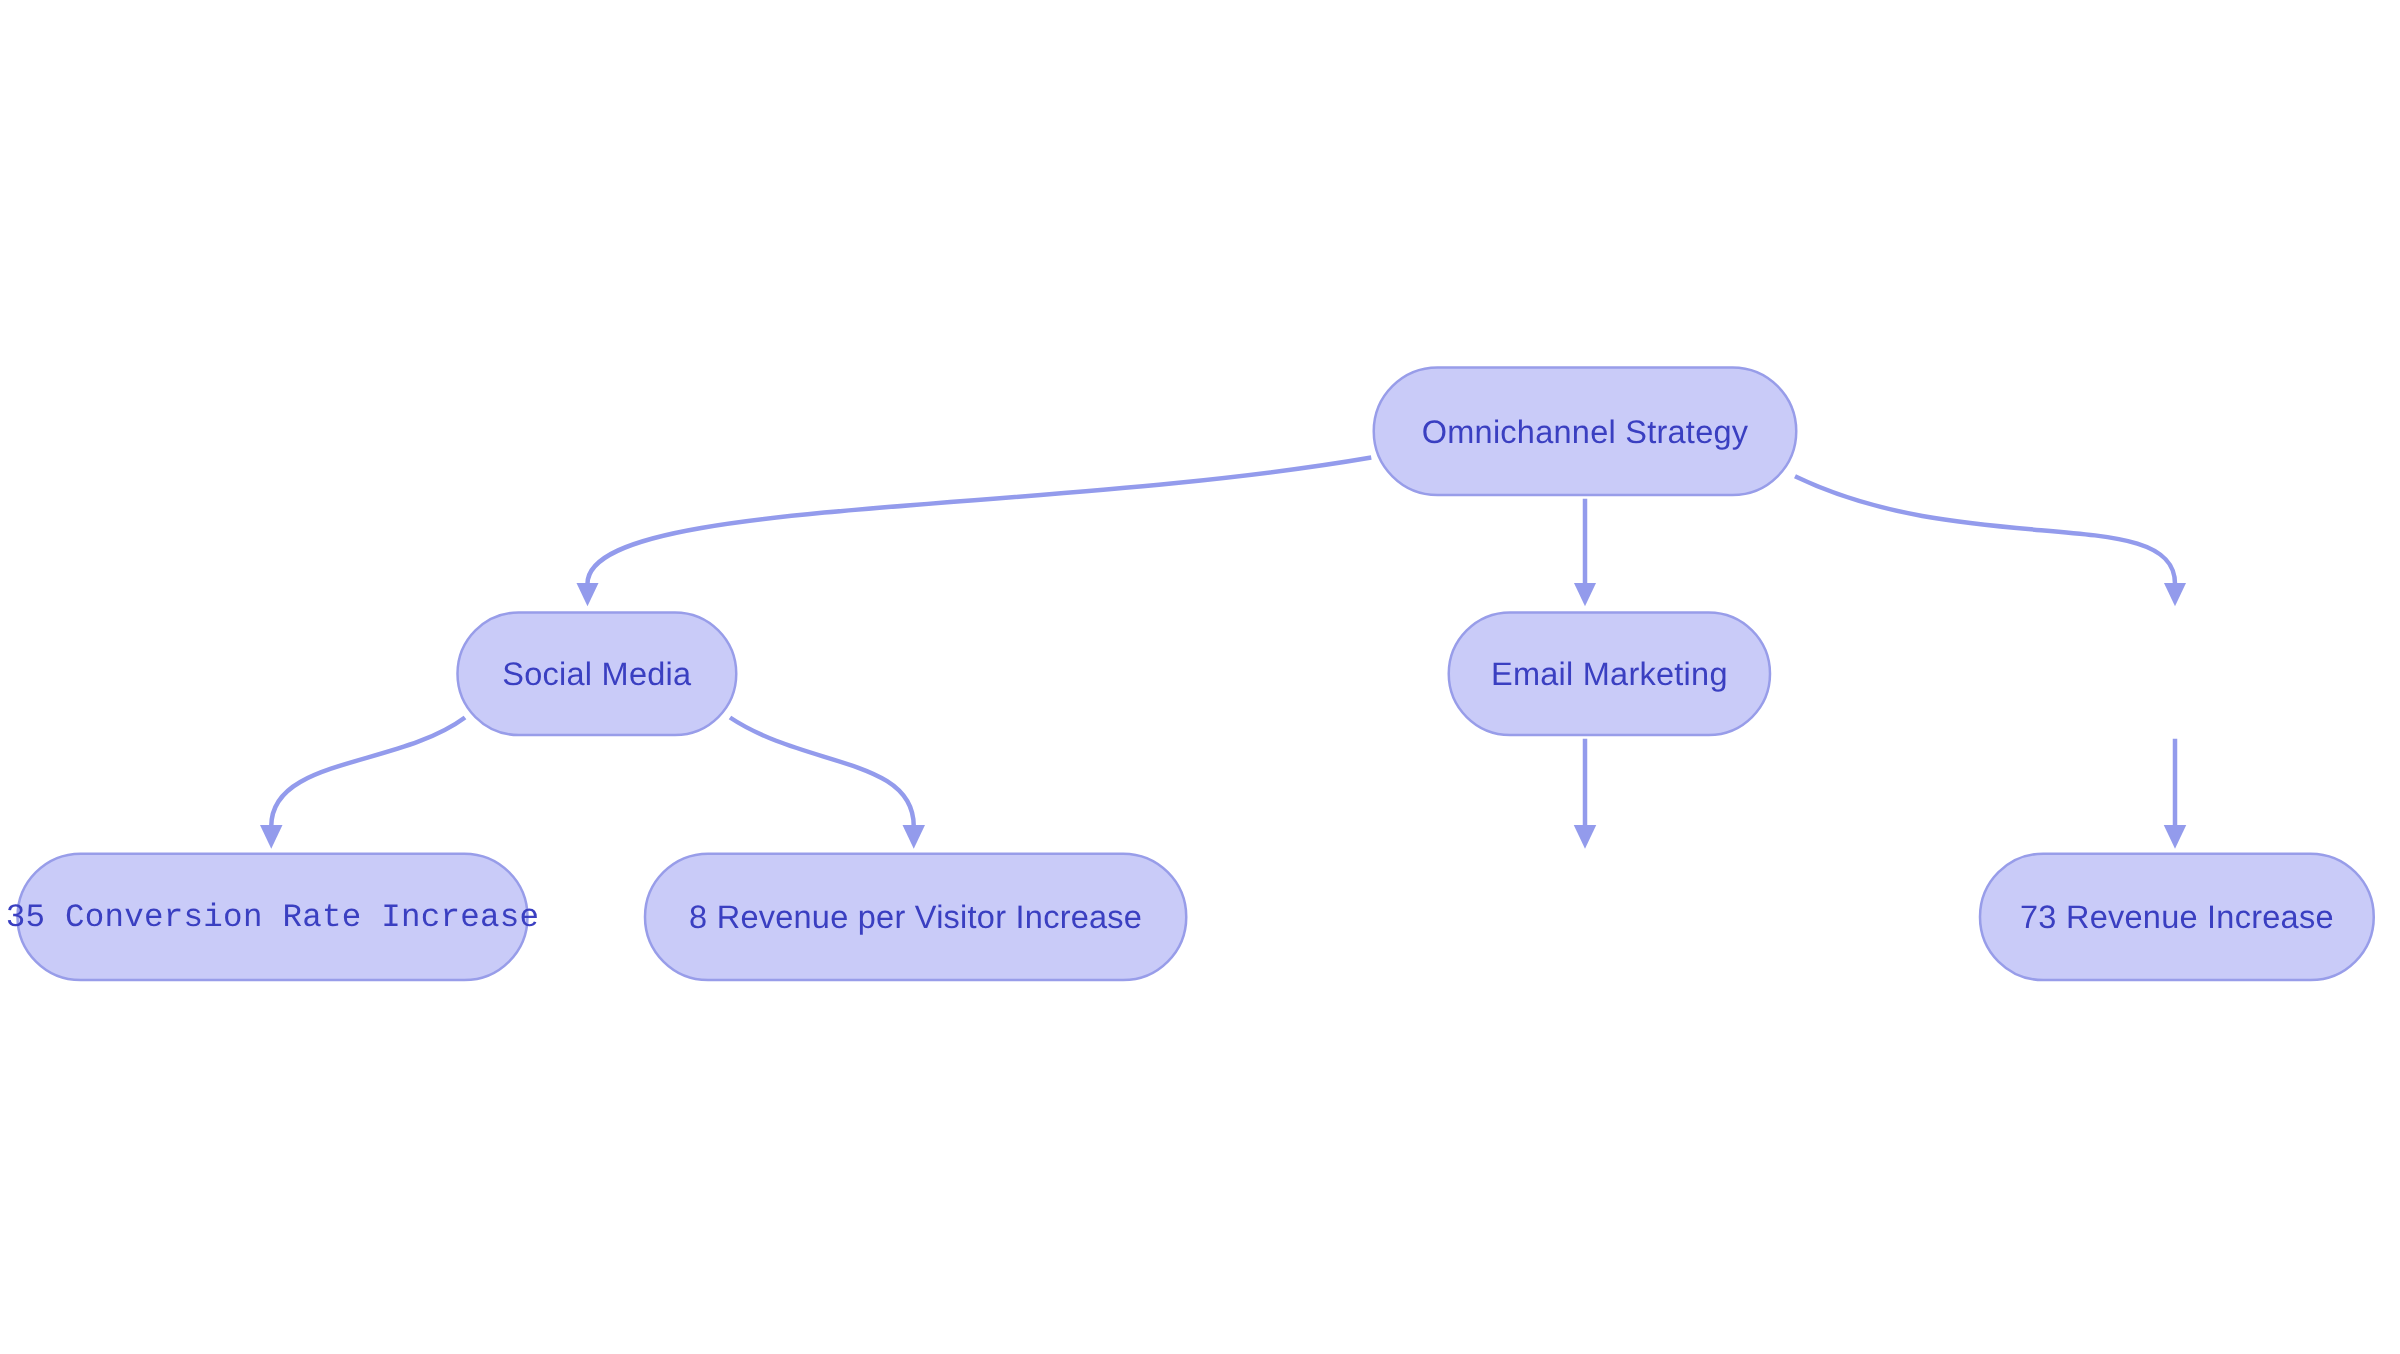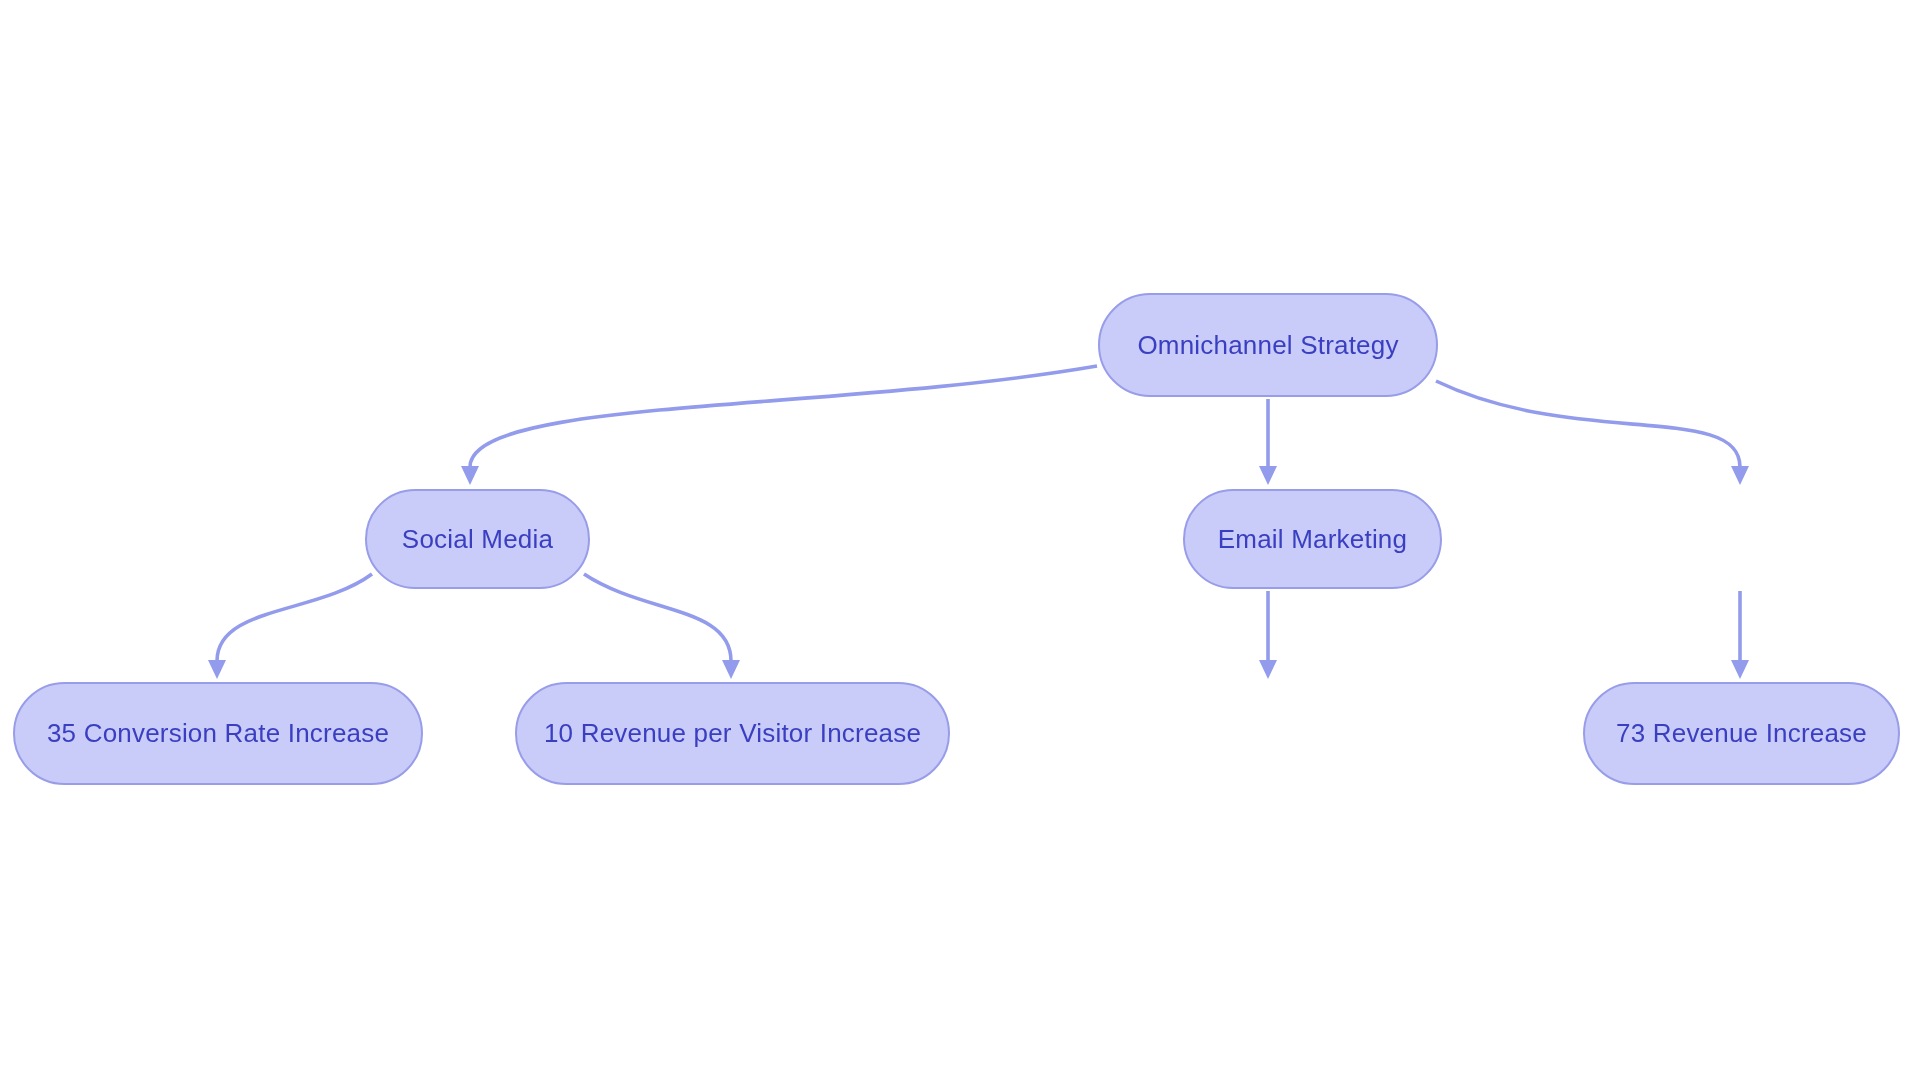--- a/index.html
+++ b/index.html
@@ -46,23 +46,23 @@
     color: var(--node-text);
     font-size: 26px;
     font-weight: 400;
     letter-spacing: 0.2px;
     white-space: nowrap;
     text-align: center;
   }
 
   .node-root        { left: 1098px; top: 293px; width: 340px; height: 104px; }
   .node-social      { left: 365px;  top: 489px; width: 225px; height: 100px; }
-  .node-email       { left: 1183px; top: 489px; width: 259px; height: 100px; }
+  .node-email       { left: 1158px; top: 489px; width: 259px; height: 100px; }
   .node-repetitive  { left: 1575px; top: 489px; width: 330px; height: 100px; }
-  .node-conversion  { left: 13px;   top: 682px; width: 410px; height: 103px; }
+  .node-conversion  { left: 13px;   top: 682px; width: 410px; height: 103px; font-family: Liberation Mono, monospace; }
   .node-rev-visitor { left: 515px;  top: 682px; width: 435px; height: 103px; }
   .node-aov         { left: 1040px; top: 682px; width: 452px; height: 103px; }
   .node-revenue     { left: 1583px; top: 682px; width: 317px; height: 103px; }
 </style>
 </head>
 <body>
 
 <div class="canvas">
 
   <svg class="edges" viewBox="0 0 1920 1083" xmlns="http://www.w3.org/2000/svg">
@@ -98,21 +98,21 @@
   <div class="node node-email">
     <span>Email Marketing</span>
   </div>
 
 
   <div class="node node-conversion">
     <span>35 Conversion Rate Increase</span>
   </div>
 
   <div class="node node-rev-visitor">
-    <span>10 Revenue per Visitor Increase</span>
+    <span>8 Revenue per Visitor Increase</span>
   </div>
 
 
   <div class="node node-revenue">
     <span>73 Revenue Increase</span>
   </div>
 
 </div>
 
 </body></html>

